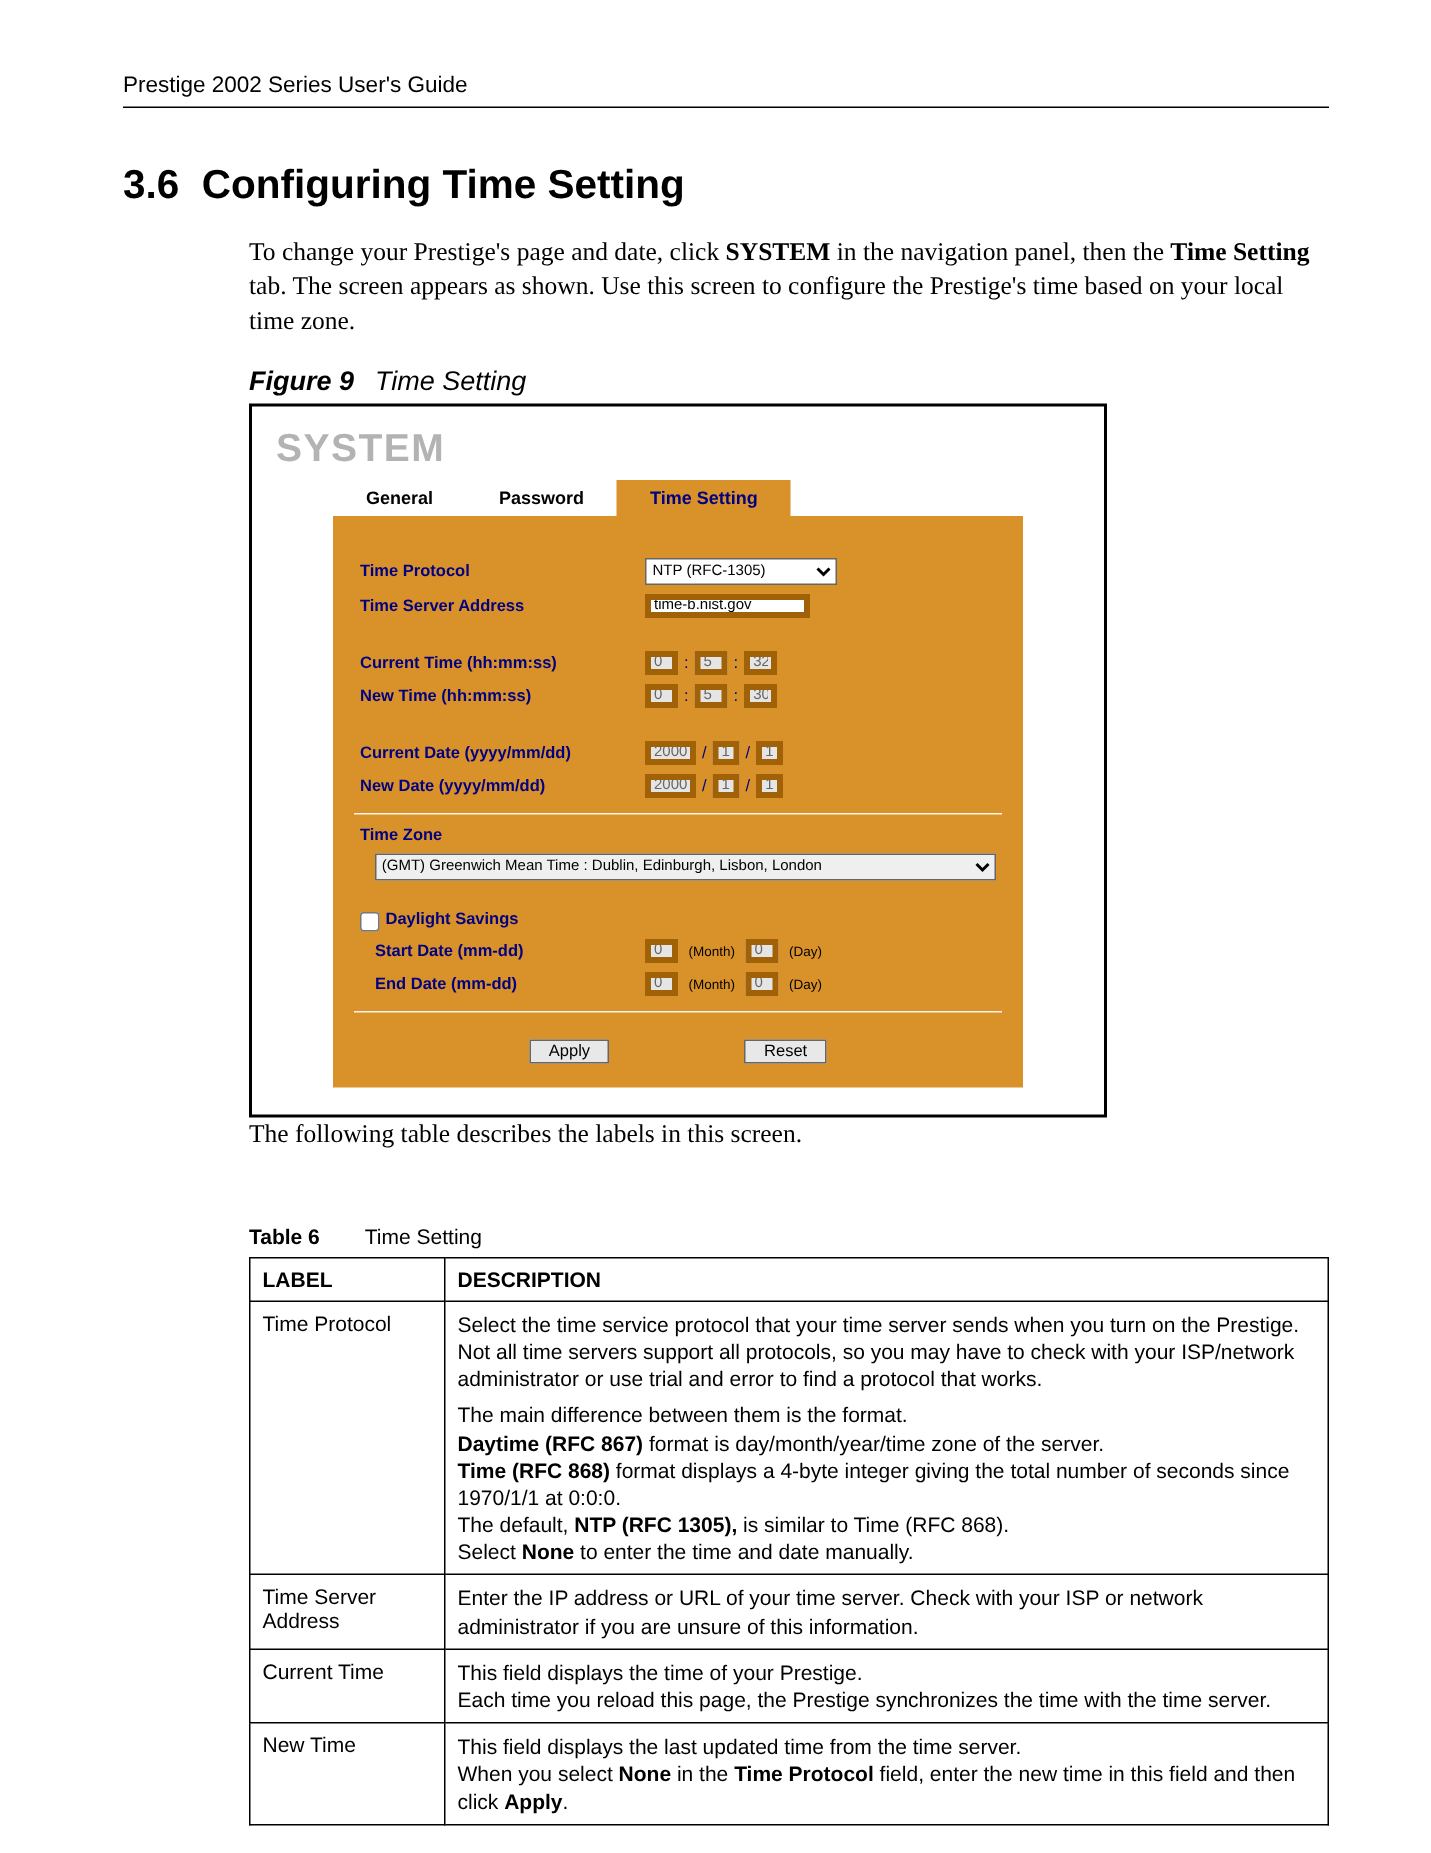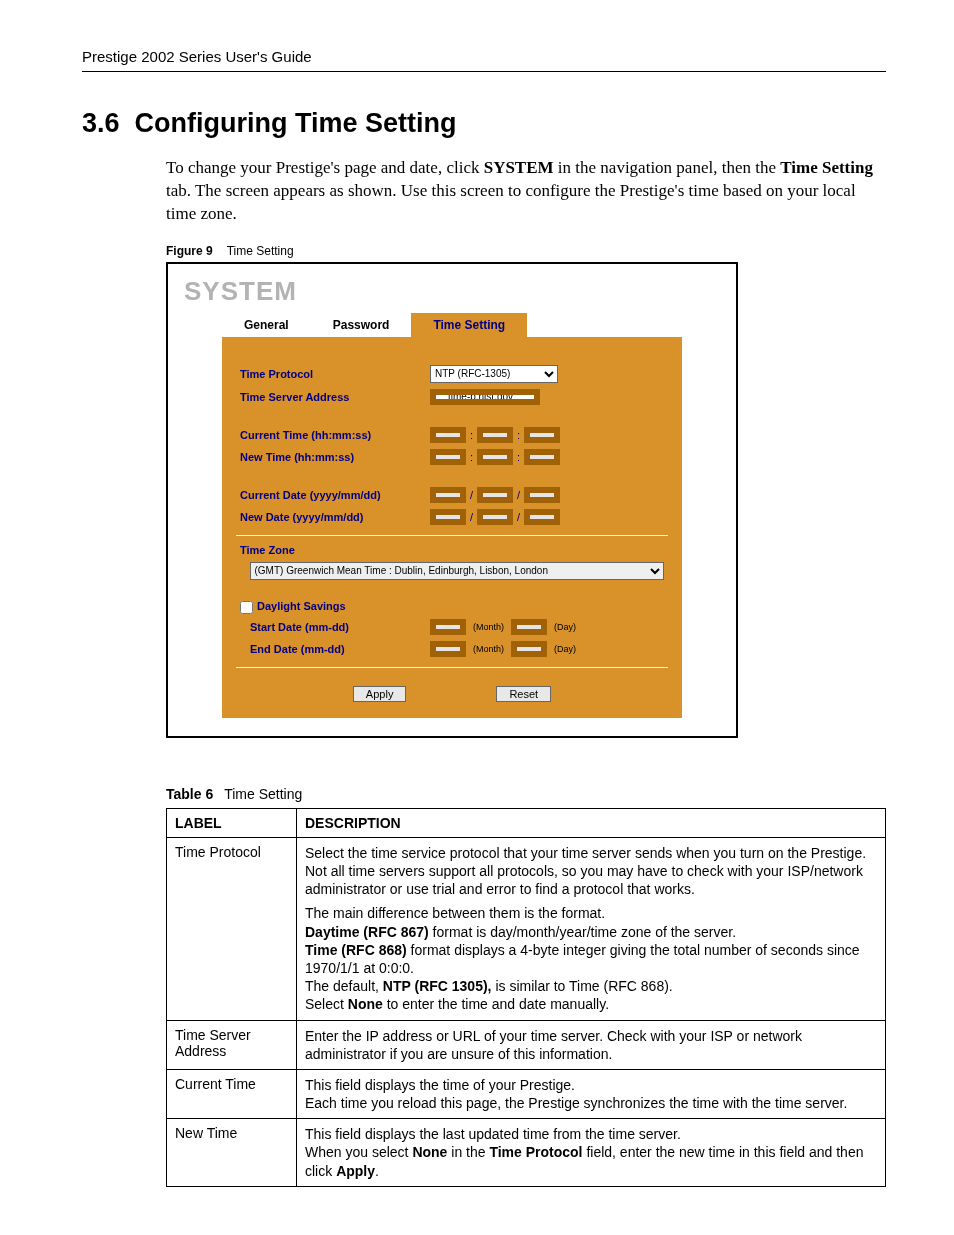--- a/index.html
+++ b/index.html
@@ -30,21 +30,21 @@
   .body-indent {
     margin-left: 84px;
   }
   p.body {
     font-family: "Times New Roman", Times, serif;
     font-size: 17px;
     line-height: 1.35;
     margin: 0 0 18px 0;
   }
   p.body .bold { font-weight: bold; }
-  .fig-cap { font-size: 12px; margin: 14px 0 4px 0; }
+  .fig-cap { font-size: 18px; margin: 14px 0 4px 0; font-style: italic; }
   .fig-cap .b { font-weight: bold; margin-right: 14px;}
   
   .shot {
     margin-left: 84px;
     width: 572px;
     border: 2px solid #000;
     background: #fff;
     padding: 10px 0 18px 0;
     font-size: 12px;
   }
@@ -90,22 +90,22 @@
   }
   .row .lab.ind { padding-left: 10px;}
   .ctl {
     display: flex;
     align-items: center;
     gap: 3px;
   }
   .ctl input[type=text] {
     height: 16px;
     font-size: 10px;
-    padding: 0 12px;
-    border: 6px solid #a16207;
+    padding: 0 2px;
+    border: 4px solid #a16207;
     background: #fff;
   }
   .ctl input.ro { background:#e5e5e5; color:#666;}
   .ctl select {
     height: 18px;
     font-size: 10px;
     border: 1px solid #666;
     background: #fff;
   }
   .sep { color:#000080; font-size:11px; padding:0 1px;}
@@ -132,21 +132,21 @@
     display:flex; justify-content:center; gap:90px; margin:18px 0 0 0;
   }
   .btnrow button {
     font-size: 11px;
     padding: 1px 12px;
     background:#e8e8e8;
     border:1px solid #666;
   }
   
   .tab-cap { font-size: 14px; margin: 48px 0 6px 0; }
-  .tab-cap .b { font-weight: bold; margin-right: 11px;}
+  .tab-cap .b { font-weight: bold; margin-right: 30px;}
   table.desc {
     border-collapse: collapse;
     width: 100%;
     font-size: 14px;
   }
   table.desc th, table.desc td {
     border: 1px solid #000;
     padding: 6px 8px;
     vertical-align: top;
     text-align: left;
@@ -292,20 +292,21 @@
       <hr class="hr">
 
       <div class="btnrow">
         <button>Apply</button>
         <button>Reset</button>
       </div>
     </div>
   </div>
 
   <div class="body-indent">
+    <p class="body">The following table describes the labels in this screen.</p>
 
     <div class="tab-cap">
       <span class="b">Table 6</span><span>Time Setting</span>
     </div>
 
     <table class="desc">
       <thead>
         <tr>
           <th style="width:130px">LABEL</th>
           <th>DESCRIPTION</th>

